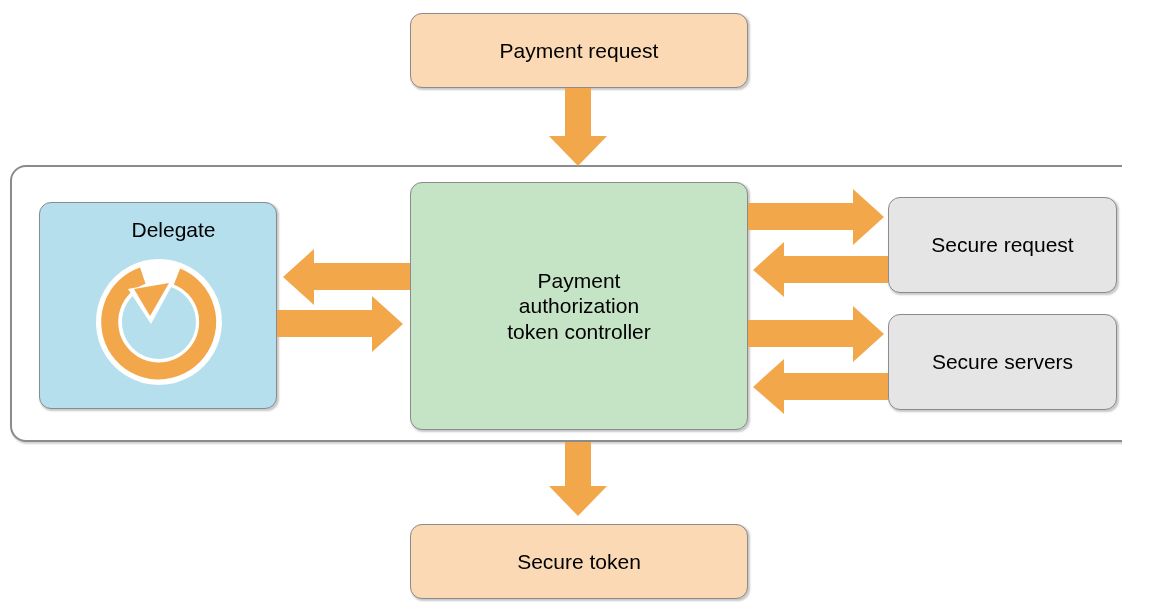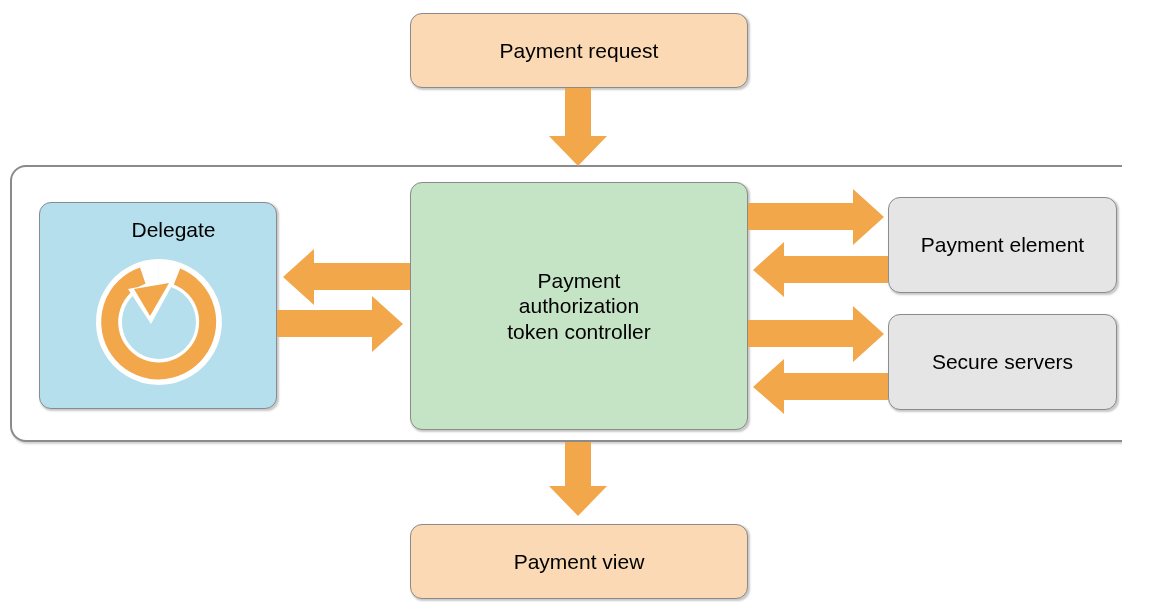--- a/index.html
+++ b/index.html
@@ -121,29 +121,29 @@
     </g>
   </svg>
 
   <div class="box" id="pavc-box">
     <span class="box-label">Payment
 authorization
 token controller</span>
   </div>
 
   <div class="box" id="secure-element-box">
-    <span class="box-label">Payment element</span>
+    <span class="box-label">Secure request</span>
   </div>
 
   <div class="box" id="apple-servers-box">
     <span class="box-label">Secure servers</span>
   </div>
 
   <div class="box" id="payment-token-box">
-    <span class="box-label">Payment view</span>
+    <span class="box-label">Secure token</span>
   </div>
 
   <svg class="arrow-layer" viewBox="0 0 1158 612">
 
     <polygon fill="#F2A74B" points="565,88 591,88 591,136 607,136 578,166 549,136 565,136"></polygon>
 
     <polygon fill="#F2A74B" points="410,263 410,290 314,290 314,305 283,277 314,249 314,263"></polygon>
 
     <polygon fill="#F2A74B" points="277,310 372,310 372,296 403,324 372,352 372,337 277,337"></polygon>
 

